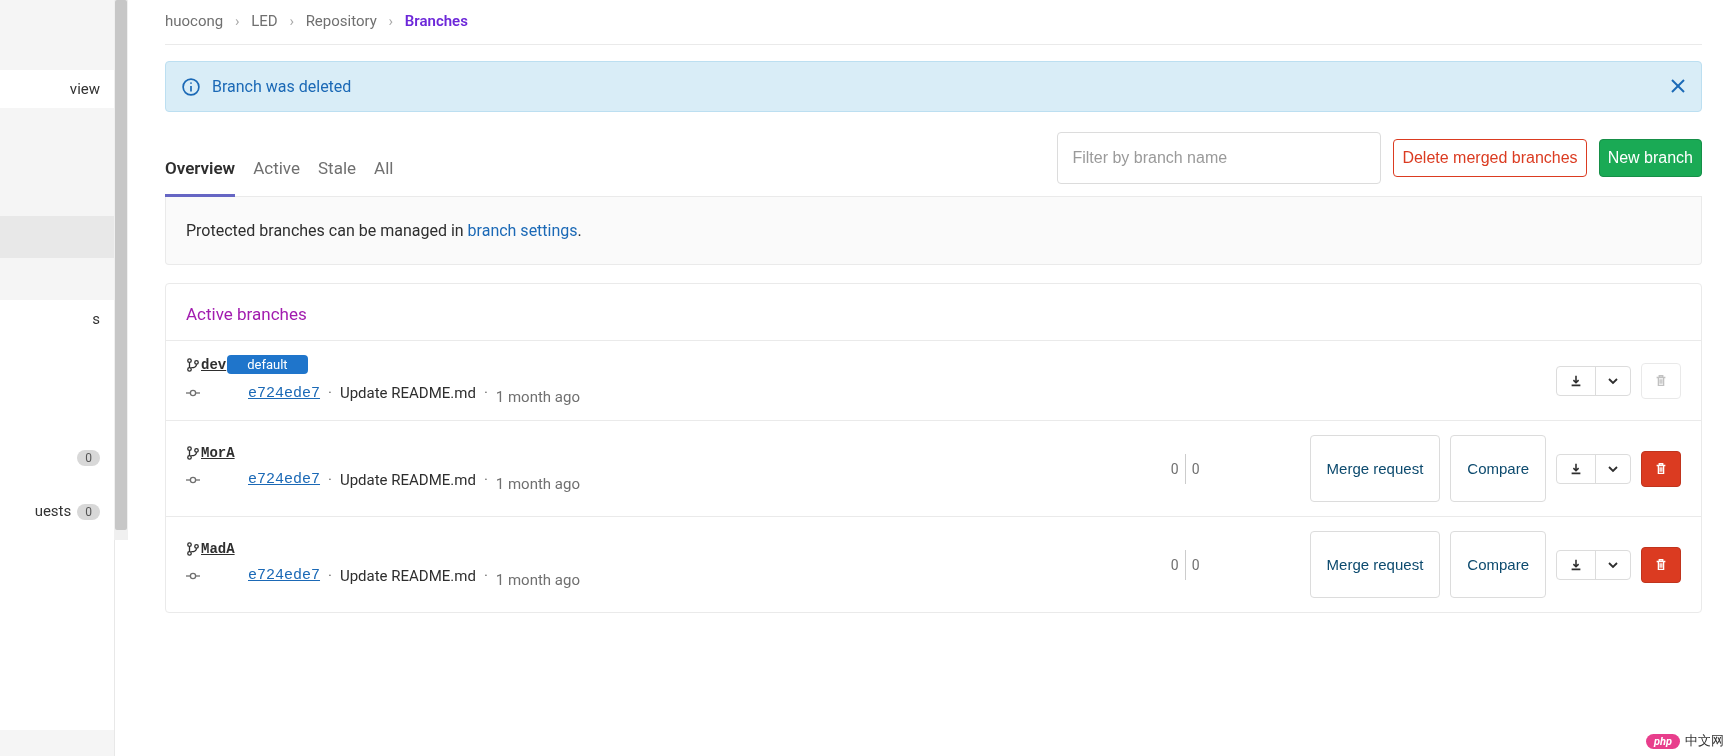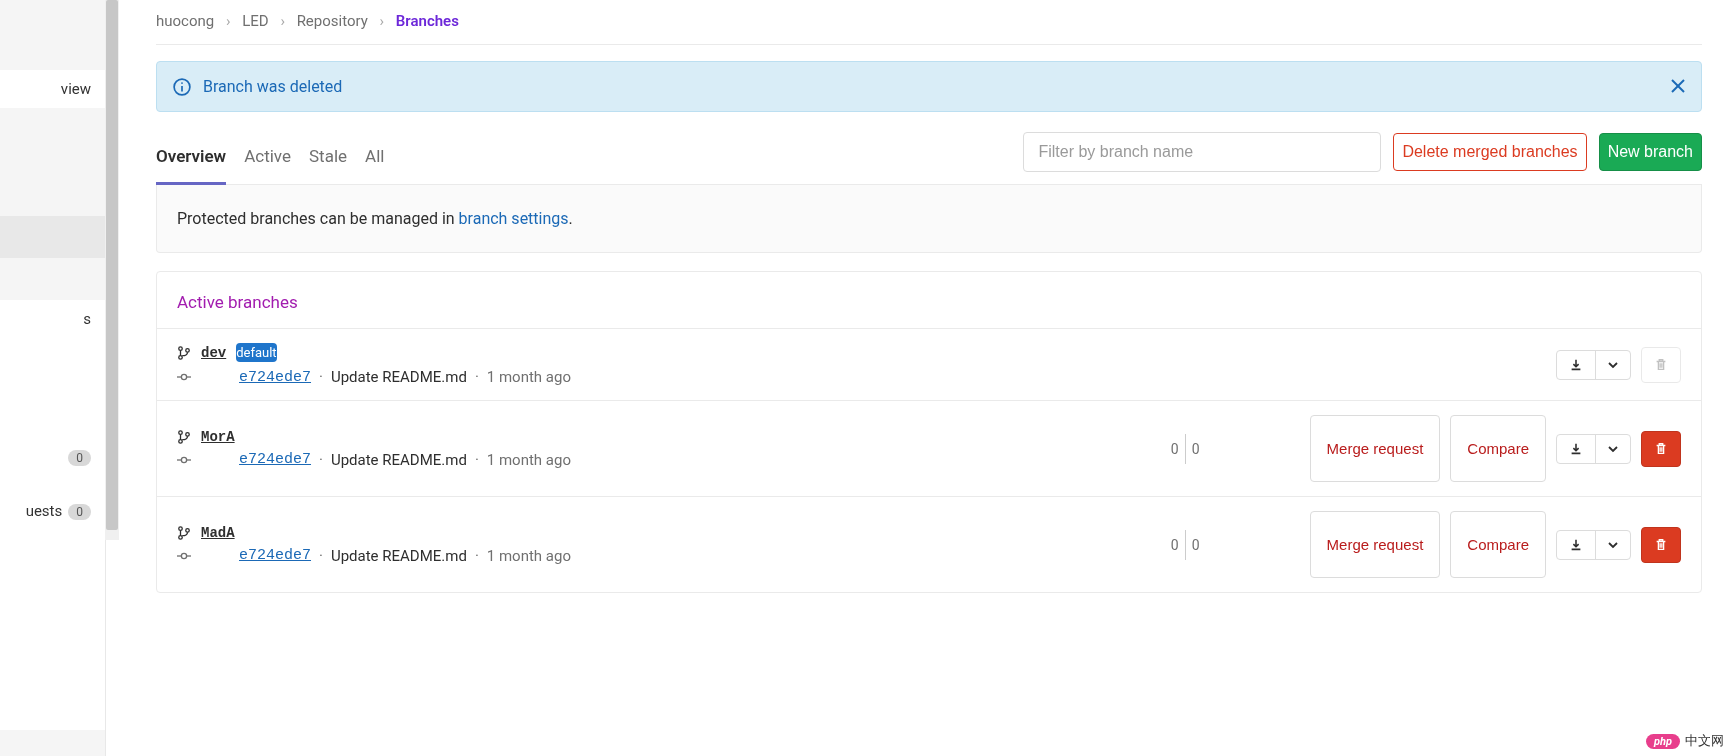--- a/index.html
+++ b/index.html
@@ -9,21 +9,21 @@
       color: #2e2e2e;
       background: #fff;
       width: 1730px;
       height: 756px;
       overflow: hidden;
       display: flex;
     }
 
     
     .sidebar {
-      width: 106px;
+      width: 115px;
       background: #f5f5f5;
       border-right: 1px solid #e8e8e8;
       flex-shrink: 0;
       position: relative;
     }
     .sidebar-item {
       padding: 10px 0 10px 0;
       text-align: right;
       padding-right: 14px;
       color: #333;
@@ -128,23 +128,23 @@
     .toolbar-right {
       margin-left: auto;
       display: flex;
       gap: 12px;
       align-items: center;
       padding-bottom: 12px;
     }
     .filter-input {
       border: 1px solid #dcdcdc;
       border-radius: 4px;
-      padding: 10px 14px;
+      padding: 16px 14px;
       font-size: 16px;
-      width: 358px;
+      width: 324px;
       color: #333;
     }
     .filter-input::placeholder { color: #9a9a9a; }
     .btn {
       border-radius: 4px;
       padding: 9px 8px;
       font-size: 16px;
       cursor: pointer;
       white-space: nowrap;
     }
@@ -183,48 +183,48 @@
       color: #a21caf;
     }
 
     .branch-row {
       border-top: 1px solid #eaeaea;
       padding: 14px 20px 14px 20px;
       display: flex;
       align-items: center;
     }
     .branch-left { display: flex; flex-direction: column; gap: 6px; }
-    .branch-name-line { display: flex; align-items: center; gap: 10px; }
+    .branch-name-line { display: flex; align-items: center; gap: 1px; }
     .branch-icon { width: 14px; height: 14px; flex-shrink: 0; }
     .branch-name {
       font-family: "SFMono-Regular", Consolas, "Liberation Mono", Menlo, monospace;
       font-size: 14px;
       font-weight: 600;
       color: #2e2e2e;
     }
     .badge-default {
       background: #1f75cb;
       color: #fff;
       font-size: 13px;
-      padding: 2px 0;
+      padding: 2px 20px;
       border-radius: 4px;
     }
     .branch-commit-line {
       display: flex; align-items: center; gap: 8px;
       color: #707070; font-size: 15px;
     }
     .commit-icon { width: 14px; height: 14px; flex-shrink: 0; color: #707070; }
     .commit-sha {
       font-family: Liberation Mono, monospace;
       color: #1b69b6;
       margin-left: 40px;
     }
     .commit-sep { color: #707070; }
     .commit-msg { color: #2e2e2e; }
-    .commit-time { color: #707070; }
+    .commit-time { color: #707070; margin-top: 8px; }
 
     .branch-middle {
       margin-left: auto;
       display: flex;
       align-items: center;
       gap: 2px;
       color: #707070;
       font-size: 14px;
     }
     .branch-graph-sep {
@@ -232,21 +232,21 @@
     }
 
     .branch-actions {
       margin-left: 110px;
       display: flex;
       gap: 10px;
       align-items: center;
     }
     .btn-outline {
       background: #fff;
-      color: #b91c1c;
+      color: #0c4a6e;
       border: 1px solid #dcdcdc;
       border-radius: 4px;
       padding: 24px 16px;
       font-size: 15px;
       cursor: pointer;
     }
     .btn-split {
       display: flex;
       border: 1px solid #dcdcdc;
       border-radius: 4px;

